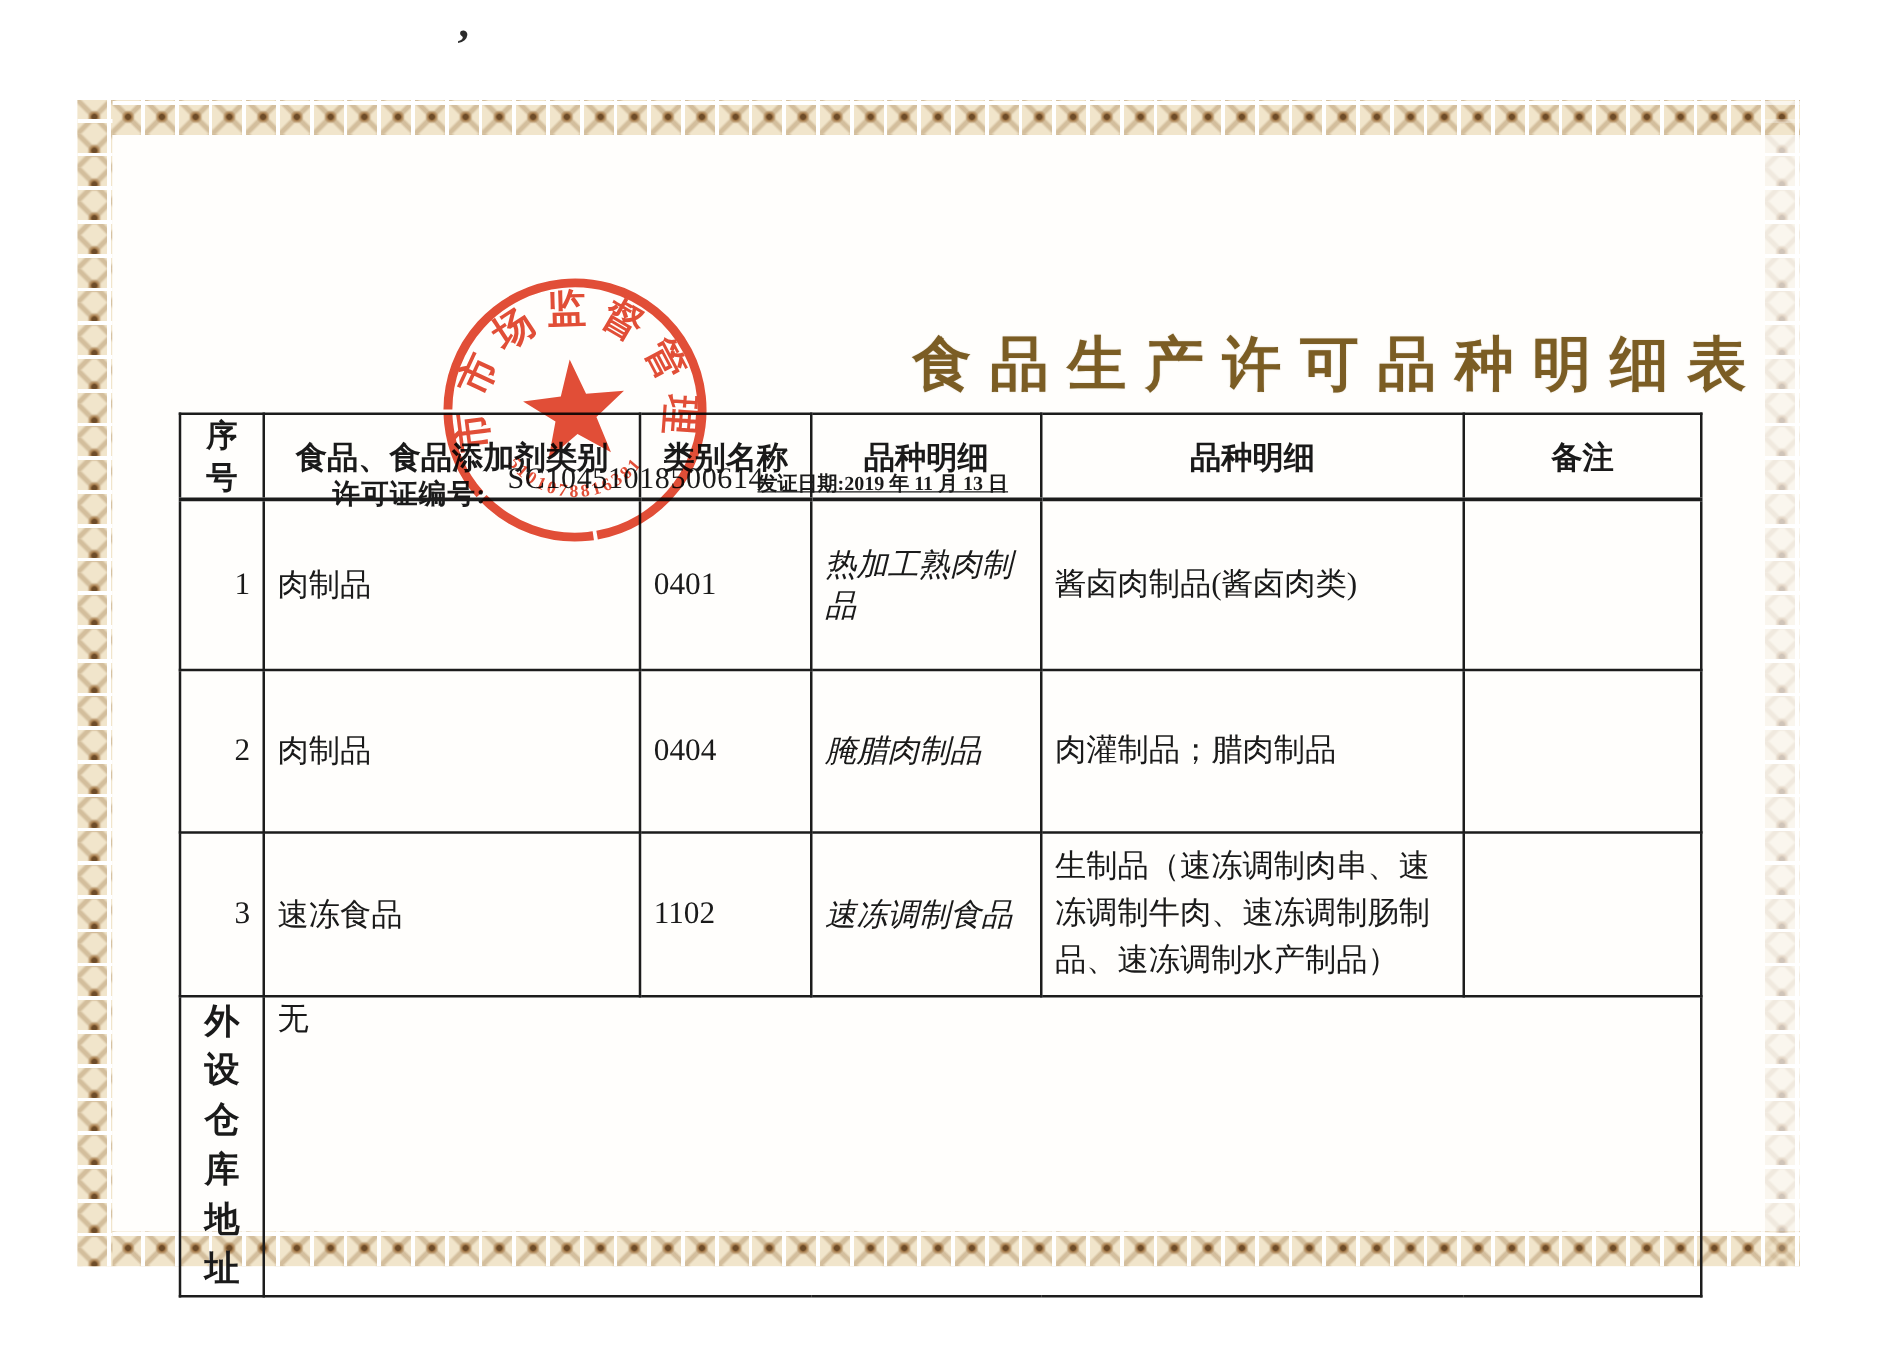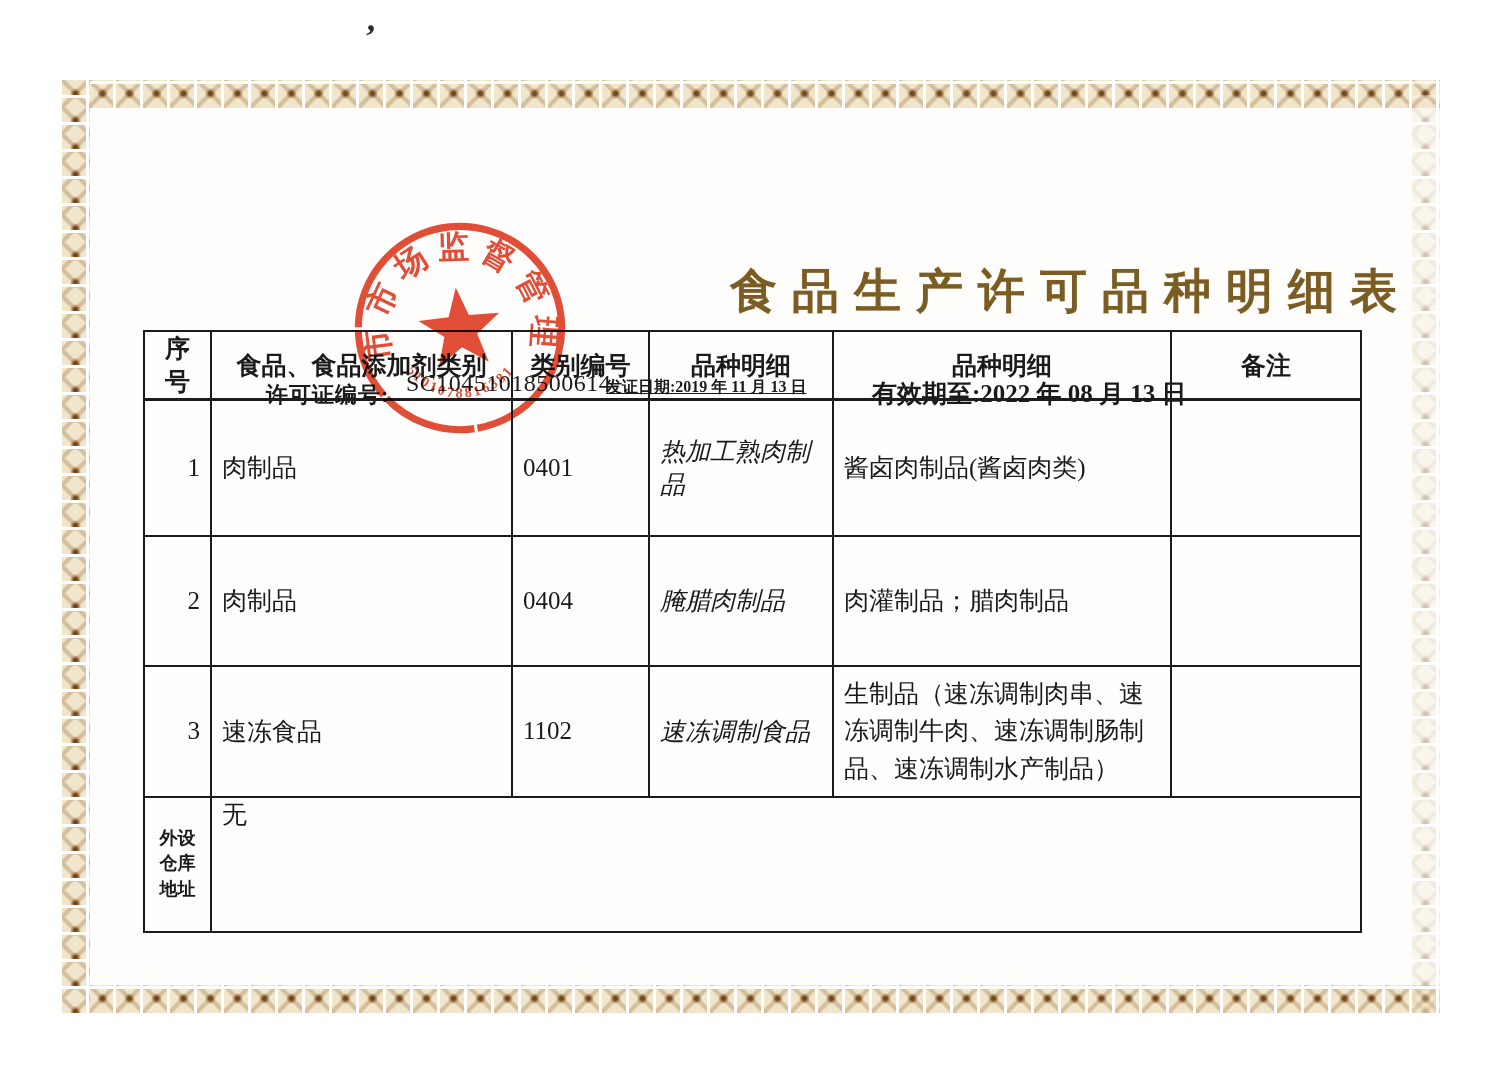--- a/index.html
+++ b/index.html
@@ -71,21 +71,21 @@
   }
   tr.r1{height:136px;} tr.r2{height:130px;} tr.r3{height:131px;} tr.rw{height:135px;}
   td.c-no{text-align:right;padding-right:7px;}
   td.c-cat{padding-left:16px;}
   td.c-code{padding-left:18px;}
   td.c-name{padding-left:8px;font-style:italic;}
   td.c-detail{padding-left:12px;line-height:1.5;margin-left:31px;}
   td.c-remark{}
   td.wh-label{
     font-weight:bold;text-align:center;vertical-align:middle;
-    font-size:18px;line-height:1.42;padding:0 2px;
+    font-size:28px;line-height:1.42;padding:0 2px;
   }
   td.wh-value{vertical-align:top;padding-top:8px;padding-left:14px;}
   
   .seal{
     position:absolute;left:338px;top:206px;width:244px;height:244px;
     transform:rotate(-6deg);
     mix-blend-mode:multiply;
     opacity:.9;
     z-index:5;
   }
@@ -113,37 +113,36 @@
   <div class="strip bottom"></div>
   <div class="strip left"></div>
   <div class="strip right"></div>
 
   <div class="inner">
     <h1 class="title">食品生产许可品种明细表</h1>
 
     <span class="lic-label">许可证编号:</span>
     <span class="lic-number">SC10451018500614</span>
     <span class="lic-issue">发证日期:2019 年 11 月 13 日</span>
-    <span class="lic-valid">有效期至:2022 年 08 月 13 日</span>
   </div>
 
   <table class="main">
     <colgroup>
       <col style="width:67px">
         <col style="width:301px">
         <col style="width:137px">
       <col style="width:184px">
         <col style="width:338px">
         <col style="width:190px">
     </colgroup>
     <thead>
       <tr>
         <th>序号</th>
         <th>食品、食品添加剂类别</th>
-        <th>类别编号</th>
+        <th>类别名称</th>
         <th>品种明细</th>
         <th>品种明细</th>
         <th>备注</th>
       </tr>
     </thead>
     <tbody>
       <tr class="r1">
         <td class="c-no">1</td>
         <td class="c-cat">肉制品</td>
         <td class="c-code">0401</td>

